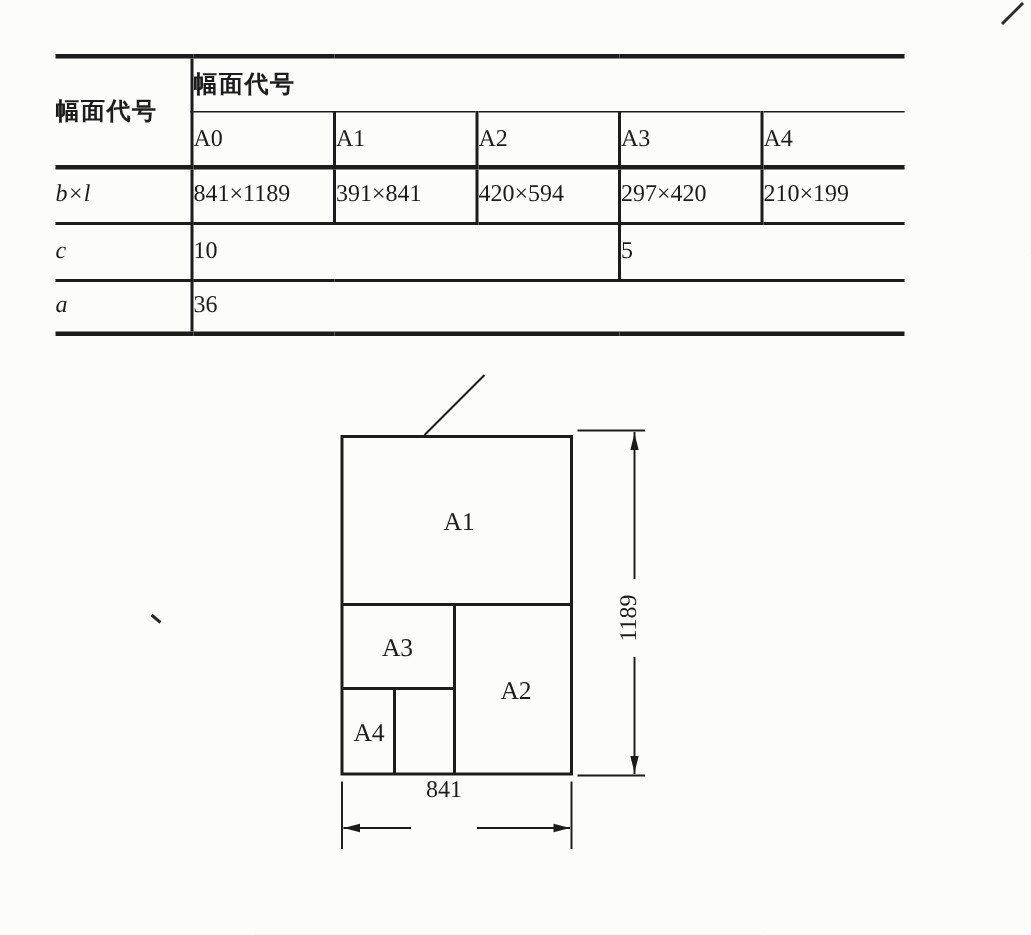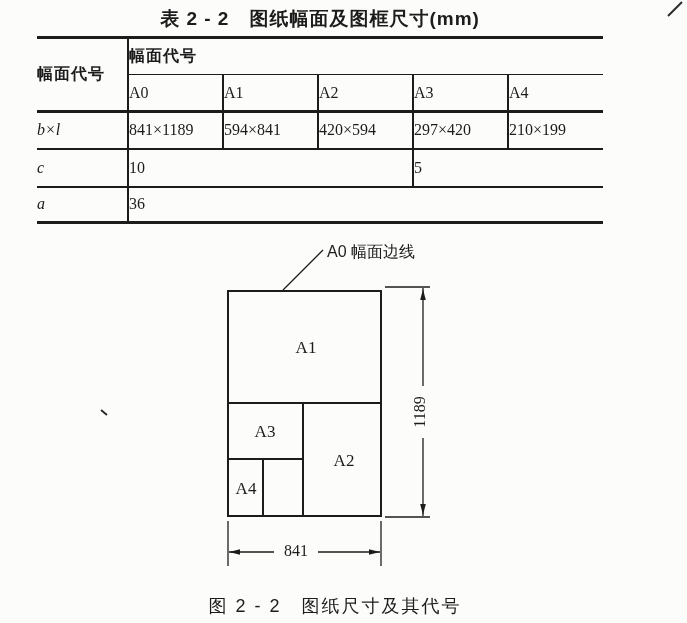--- a/index.html
+++ b/index.html
@@ -47,36 +47,35 @@
     position:absolute; left:327px; top:242px;
     font-size:16px; white-space:nowrap;
   }
   .leader-label .cjk{ font-family:"Liberation Sans","DejaVu Sans",sans-serif; }
   .dim-v{
     position:absolute; left:420px; top:412px;
     transform:translate(-50%,-50%) rotate(-90deg);
     font-size:16px; white-space:nowrap;
   }
   .dim-h{
-    position:absolute; left:296px; top:551px;
+    position:absolute; left:296px; top:527px;
     transform:translate(-50%,-50%);
     font-size:16px; white-space:nowrap;
   }
   .caption{
     position:absolute; left:150px; top:594px; width:370px;
     text-align:center; font-size:18px; letter-spacing:2px;
     font-family:"Liberation Sans","DejaVu Sans",sans-serif;
   }
 </style>
 </head>
 <body>
 
 <div class="page">
 
-  <div class="tbl-title">表 2 - 2　图纸幅面及图框尺寸(mm)</div>
 
   <table class="dims">
     <colgroup>
       <col style="width:91px">
         <col style="width:95px">
         <col style="width:95px">
       <col style="width:95px">
         <col style="width:95px">
         <col style="width:95px">
     </colgroup>
@@ -88,21 +87,21 @@
     <tr class="r2">
       <td class="colh bb3">A0</td>
       <td class="colh bb3 bl2">A1</td>
       <td class="colh bb3 bl2">A2</td>
       <td class="colh bb3 bl2">A3</td>
       <td class="colh bb3 bl2">A4</td>
     </tr>
     <tr class="r3">
       <td class="ital br2 bb2">b×l</td>
       <td class="bb2">841×1189</td>
-      <td class="bb2 bl2">594×841</td>
+      <td class="bb2 bl2">391×841</td>
       <td class="bb2 bl2">420×594</td>
       <td class="bb2 bl2">297×420</td>
       <td class="bb2 bl2">210×199</td>
     </tr>
     <tr class="r4">
       <td class="ital br2 bb2">c</td>
       <td class="bb2" colspan="3">10</td>
       <td class="bb2 bl2" colspan="2">5</td>
     </tr>
     <tr class="r5">
@@ -136,25 +135,21 @@
       <polygon points="423,515 420.2,504 425.8,504"></polygon>
       <polygon points="229,552 240,549.2 240,554.8"></polygon>
       <polygon points="380,552 369,549.2 369,554.8"></polygon>
     </g>
     <g stroke="#2a2a2a" stroke-width="2" fill="none">
       <line x1="101" y1="410" x2="107" y2="415"></line>
       <line x1="668" y1="16" x2="682" y2="2"></line>
     </g>
   </svg>
 
-  <div class="leader-label">
-    <span class="cjk">A0 幅面边线</span>
-  </div>
   <div class="dlabel" style="left:306px; top:348px;">A1</div>
   <div class="dlabel" style="left:265px; top:432px;">A3</div>
   <div class="dlabel" style="left:344px; top:461px;">A2</div>
   <div class="dlabel" style="left:246px; top:489px;">A4</div>
   <div class="dim-v">1189</div>
   <div class="dim-h">841</div>
 
-  <div class="caption">图 2 - 2　图纸尺寸及其代号</div>
 
 </div>
 
 </body></html>

